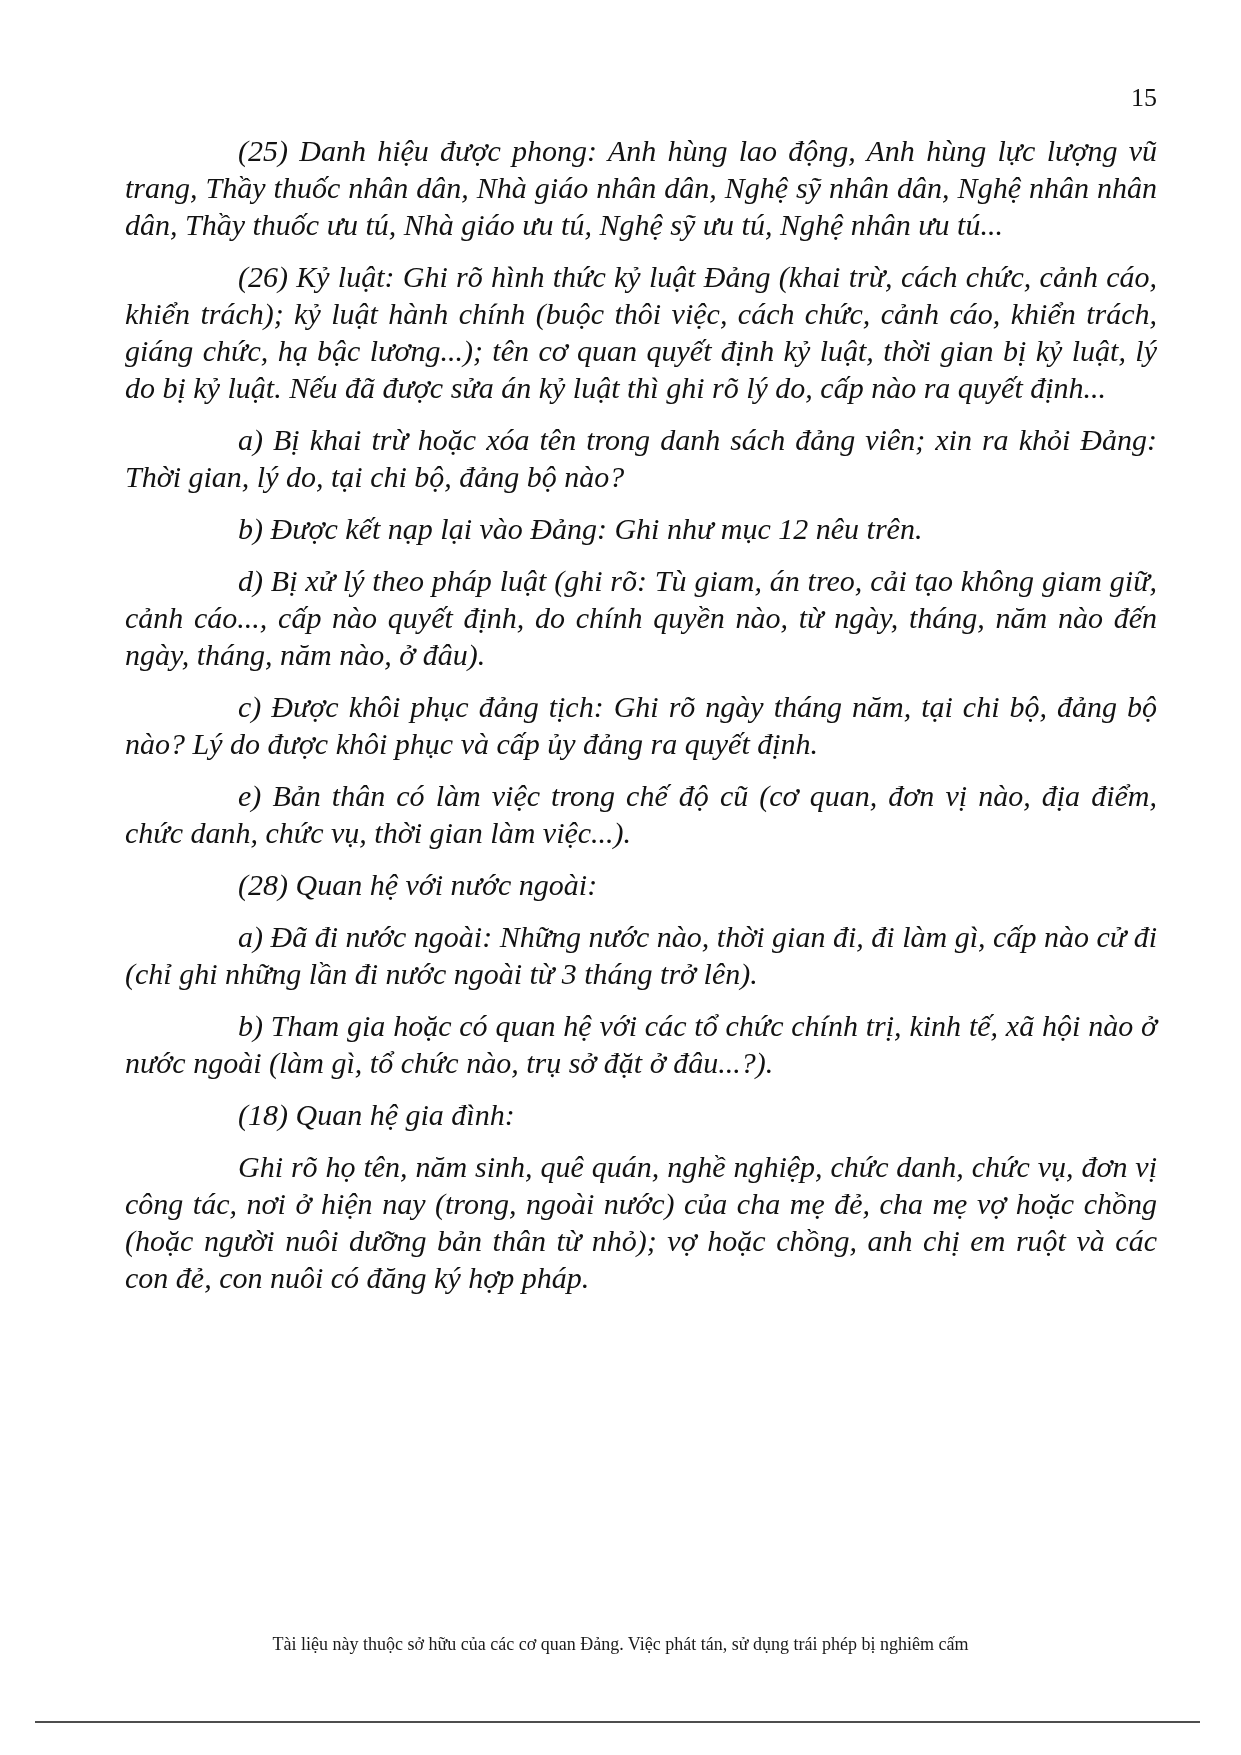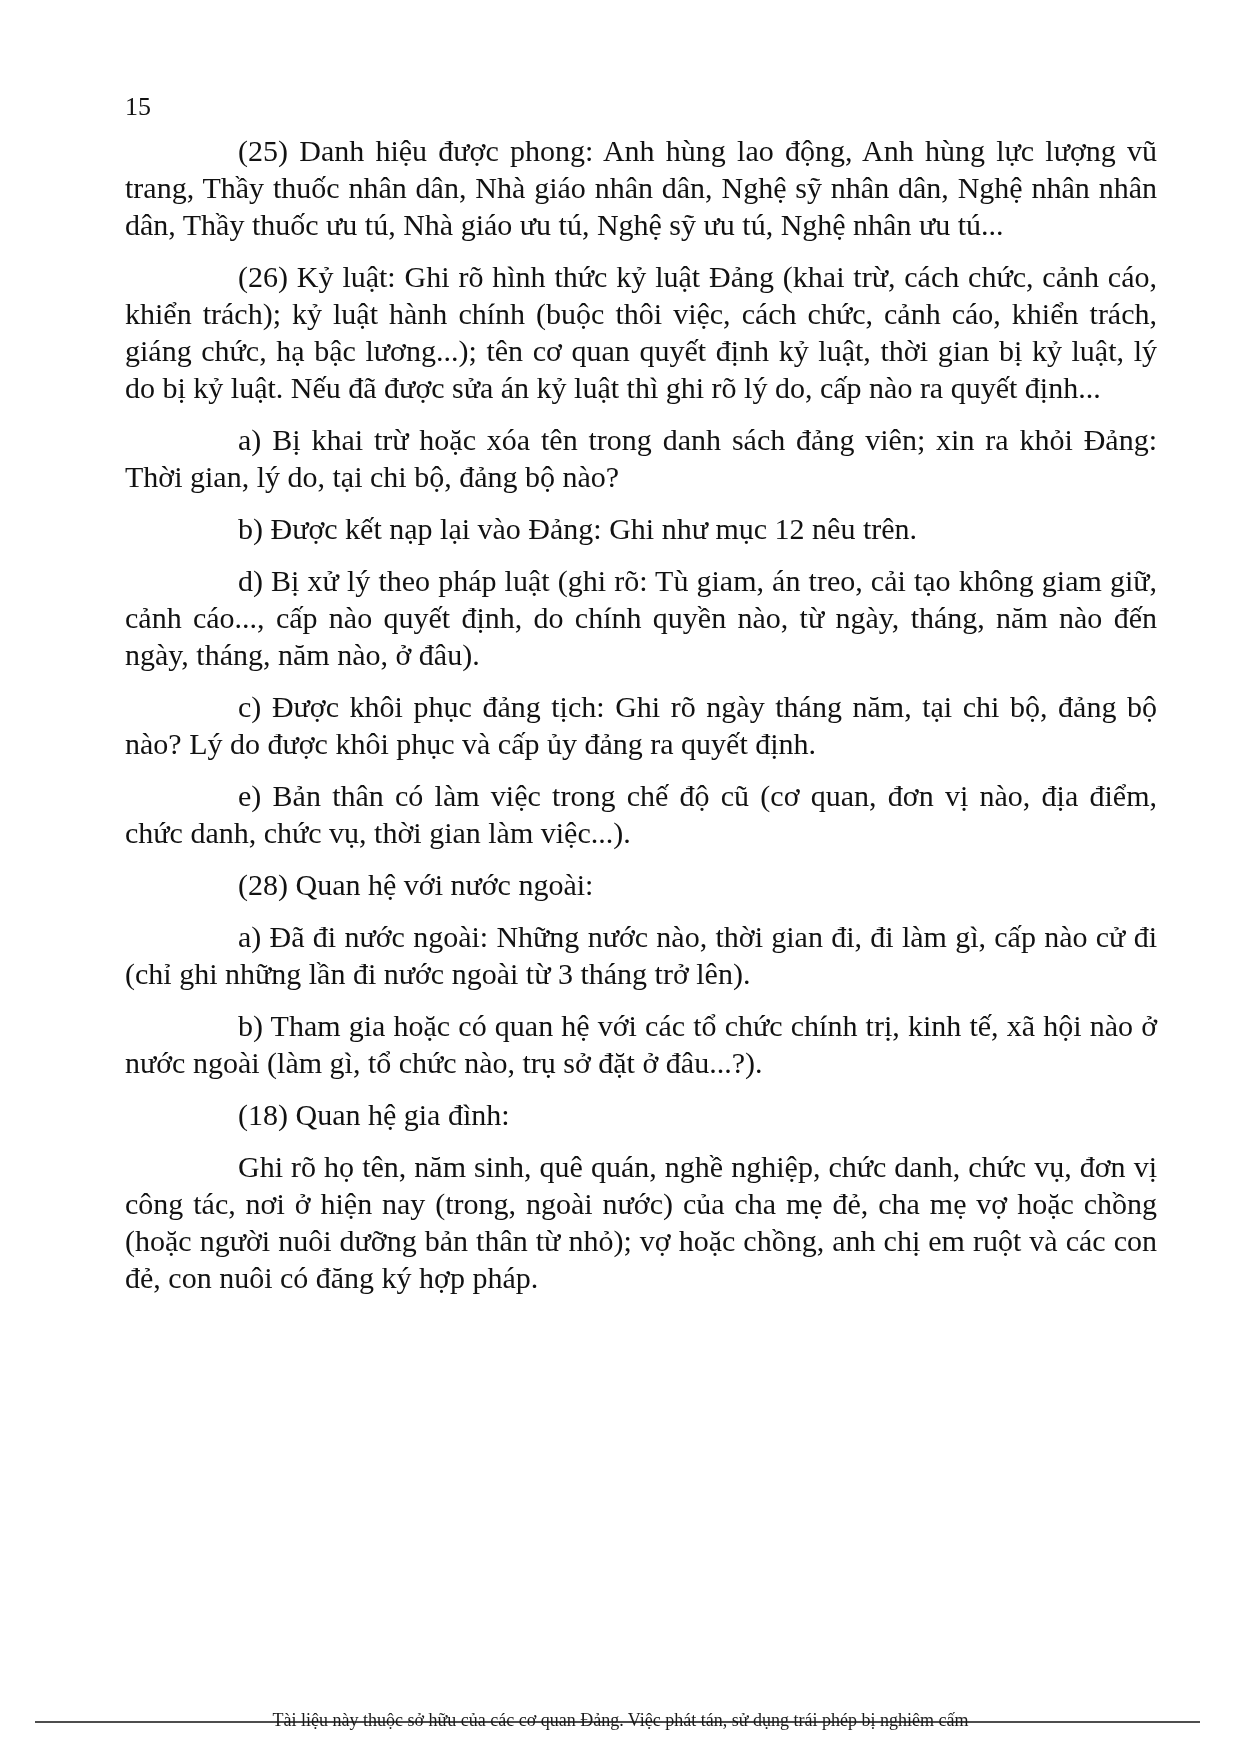--- a/index.html
+++ b/index.html
@@ -11,50 +11,51 @@
     position: relative;
     width: 1241px;
     height: 1755px;
     background: #ffffff;
     font-family: "Liberation Serif", "DejaVu Serif", serif;
     color: #121212;
     overflow: hidden;
   }
   .page-number {
     position: absolute;
-    top: 92px;
+    top: 83px;
     left: 125px;
     width: 1032px;
-    text-align: left;
+    text-align: right;
     font-size: 26px;
     line-height: 30px;
   }
   .content {
     position: absolute;
     top: 132px;
     left: 125px;
     width: 1032px;
     font-size: 30px;
     line-height: 37px;
     text-align: justify;
   }
   .content p {
     margin: 0 0 15px 0;
     text-indent: 113px;
+    font-style: italic;
   }
   .footer-rule {
     position: absolute;
     top: 1721px;
     left: 35px;
     width: 1165px;
     border-top: 2px solid #4d4d4d;
   }
   .footer-text {
     position: absolute;
-    top: 1708px;
+    top: 1632px;
     left: 0;
     width: 1241px;
     text-align: center;
     font-size: 18px;
     line-height: 24px;
     color: #1a1a1a;
   }
 </style>
 </head>
 <body>

